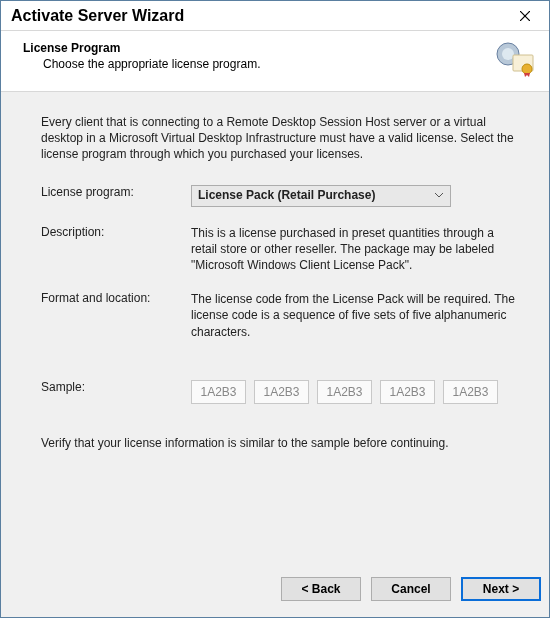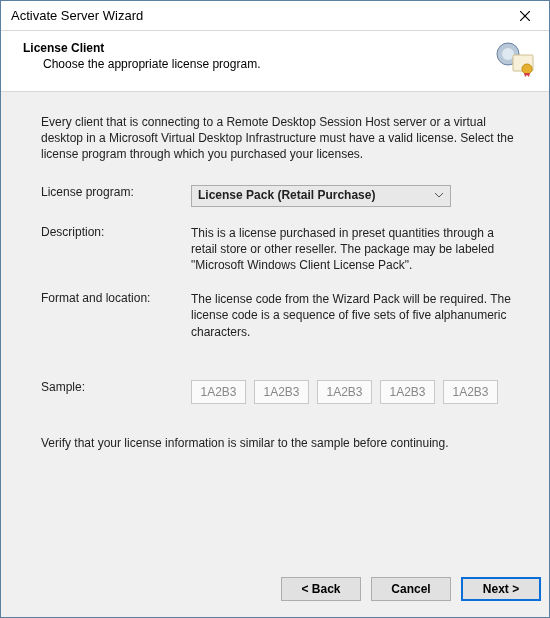--- a/index.html
+++ b/index.html
@@ -19,21 +19,21 @@
     flex-direction: column;
   }
   .titlebar {
     height: 30px;
     display: flex;
     align-items: center;
     padding: 0 4px 0 10px;
     background: #fff;
     border-bottom: 1px solid #d8d8d8;
   }
-  .titlebar-title { flex: 1; font-size: 13px; }
+  .titlebar-title { flex: 1; font-size: 16px; font-weight: bold; }
   .close-btn {
     width: 40px;
     height: 26px;
     display: flex;
     align-items: center;
     justify-content: center;
     cursor: default;
   }
   .close-btn svg { width: 10px; height: 10px; }
   .header {
@@ -119,21 +119,21 @@
     <div class="close-btn">
       <svg viewBox="0 0 10 10">
         <line x1="0" y1="0" x2="10" y2="10" stroke="#000" stroke-width="1.2"></line>
         <line x1="10" y1="0" x2="0" y2="10" stroke="#000" stroke-width="1.2"></line>
       </svg>
     </div>
   </div>
 
   <div class="header">
     <div class="header-text">
-      <div class="header-title">License Client</div>
+      <div class="header-title">License Program</div>
       <div class="header-sub">Choose the appropriate license program.</div>
     </div>
     <div class="header-icon">
       <svg viewBox="0 0 40 36">
         <circle cx="13" cy="13" r="11" fill="#b8c8d8" stroke="#6880a0" stroke-width="1"></circle>
         <circle cx="13" cy="13" r="6" fill="#dde8f0"></circle>
         <rect x="18" y="14" width="20" height="16" rx="1" fill="#f8f0d8" stroke="#d0c090" stroke-width="1"></rect>
         <circle cx="32" cy="28" r="5" fill="#e8b030" stroke="#c09010" stroke-width="1"></circle>
         <path d="M29 32 L30 36 L32 34 L34 36 L35 32 Z" fill="#d04040"></path>
       </svg>
@@ -157,21 +157,21 @@
       </div>
     </div>
 
     <div class="row">
       <div class="label-col">Description:</div>
       <div class="value-col">This is a license purchased in preset quantities through a retail store or other reseller. The package may be labeled "Microsoft Windows Client License Pack".</div>
     </div>
 
     <div class="row">
       <div class="label-col">Format and location:</div>
-      <div class="value-col">The license code from the Wizard Pack will be required. The license code is a sequence of five sets of five alphanumeric characters.</div>
+      <div class="value-col">The license code from the License Pack will be required. The license code is a sequence of five sets of five alphanumeric characters.</div>
     </div>
 
     <div class="sample-row">
       <div class="label-col">Sample:</div>
       <div class="sample-boxes">
         <div class="sample-box">1A2B3</div>
         <div class="sample-box">1A2B3</div>
         <div class="sample-box">1A2B3</div>
         <div class="sample-box">1A2B3</div>
         <div class="sample-box">1A2B3</div>

